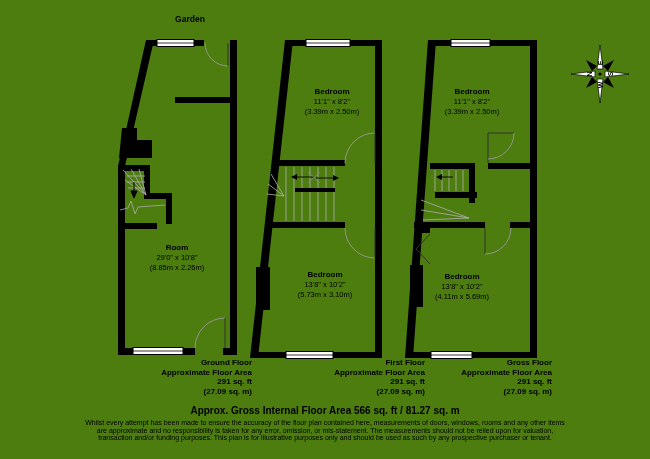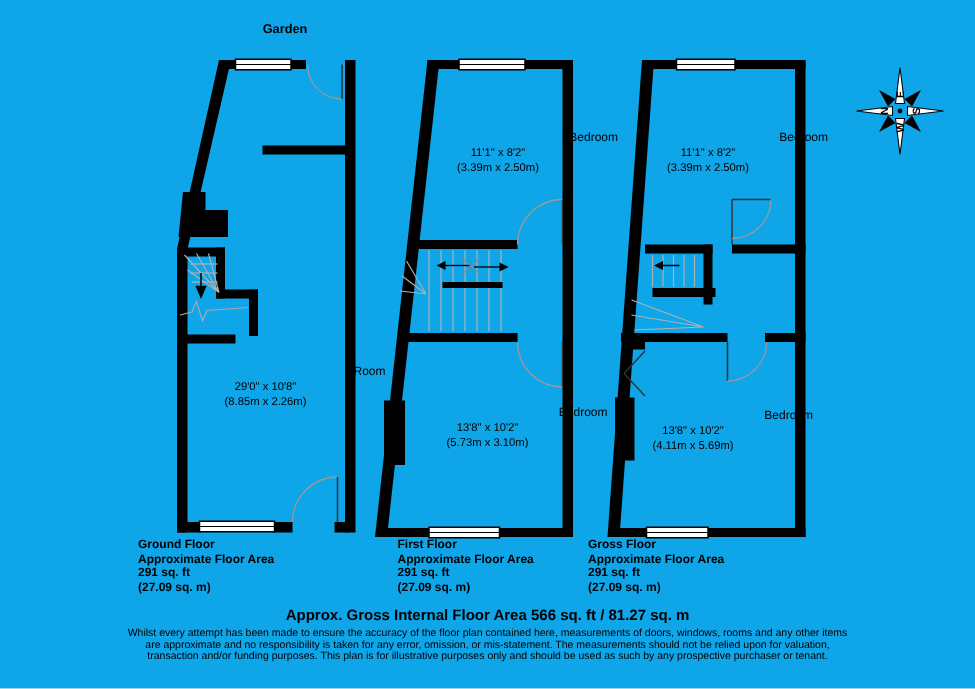--- a/index.html
+++ b/index.html
@@ -1,24 +1,24 @@
 <!DOCTYPE html>
 <html><head>
 <meta charset="utf-8">
 <style>
   html,body{margin:0;padding:0;background:#fff;}
-  .canvas{position:relative;width:650px;height:459px;background:#0ea5e9;overflow:hidden;
+  .canvas{position:relative;width:650px;height:459px;background:#4d7c0f;overflow:hidden;
           font-family:"Liberation Sans", sans-serif;color:#000;}
   .plan{position:absolute;}
   .garden{position:absolute;left:150px;top:14px;width:80px;text-align:center;
           font-size:8.5px;font-weight:bold;}
   .room{position:absolute;width:160px;text-align:center;line-height:10px;}
-  .room .rname{font-size:8px;font-weight:normal;text-align:right;}
+  .room .rname{font-size:8px;font-weight:bold;}
   .room .rdim{font-size:7.5px;}
-  .caption{position:absolute;width:160px;text-align:left;line-height:9.5px;top:358px;}
+  .caption{position:absolute;width:160px;text-align:right;line-height:9.5px;top:358px;}
   .caption div{font-size:8px;font-weight:bold;}
   .summary-title{position:absolute;left:0;top:405px;width:650px;text-align:center;
           font-size:10px;font-weight:bold;}
   .disclaimer{position:absolute;left:80px;top:419px;width:490px;text-align:center;
           font-size:7px;line-height:7.6px;}
   svg{display:block;}
 </style>
 </head>
 <body>
 

